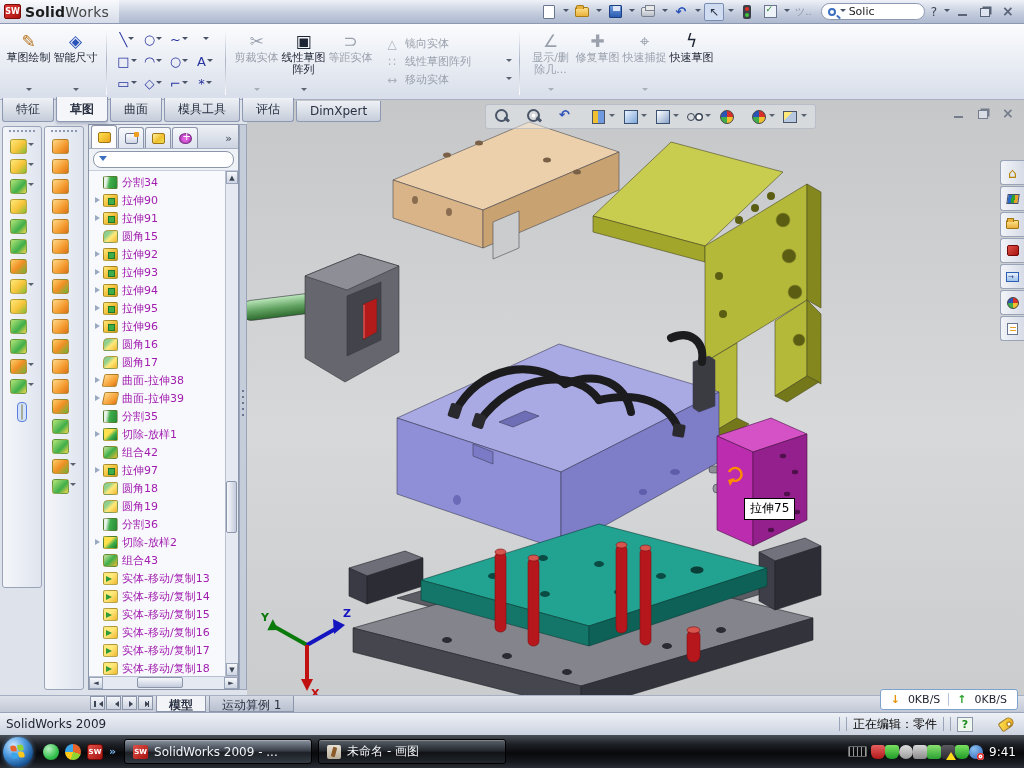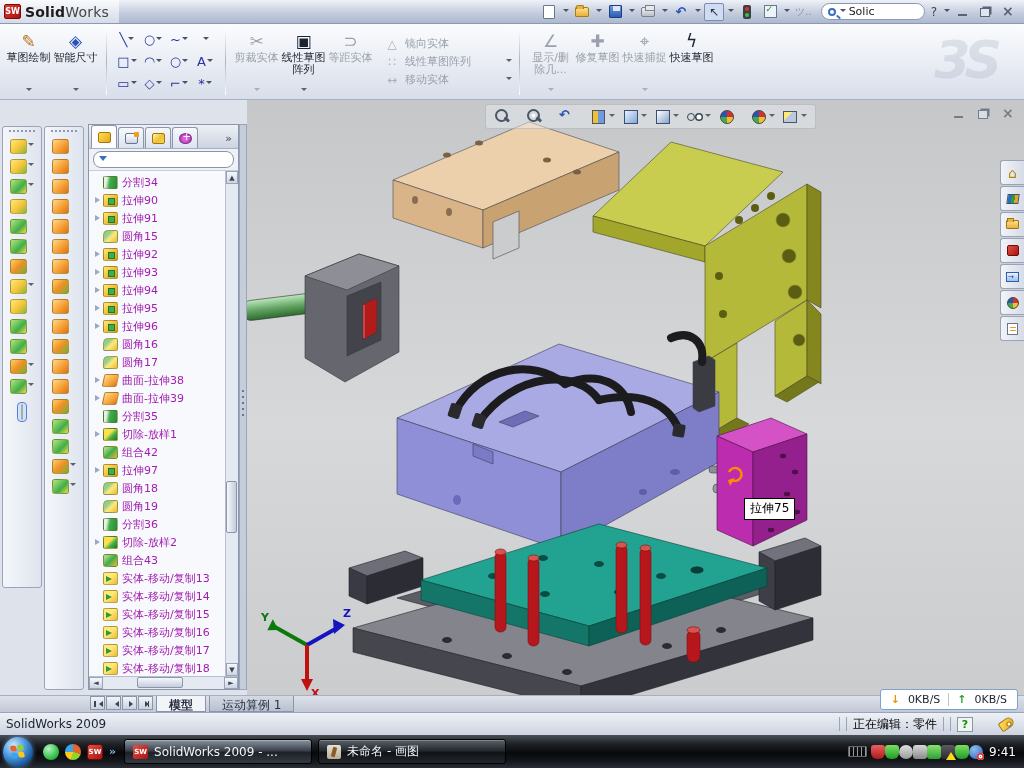--- a/index.html
+++ b/index.html
@@ -437,25 +437,32 @@
           <span class="ricon">⌖</span>
           <span>快速捕捉</span>
           <span class="caret"></span>
         </div>
         <div class="rbig">
           <span class="ricon">ϟ</span>
           <span>快速草图</span>
           <span class="caret" style="visibility: hidden;"></span>
         </div>
     </div>
-    <div class="watermark">3S</div>
   </div>
 
   <div class="leftbg"></div>
 
+  <div class="tabstrip">
+    <span class="ctab">特征</span>
+      <span class="ctab active">草图</span>
+      <span class="ctab">曲面</span>
+      <span class="ctab">模具工具</span>
+      <span class="ctab">评估</span>
+      <span class="ctab">DimXpert</span>
+  </div>
 
   <div class="viewport">
     <svg class="model" width="777" height="595" viewBox="0 0 777 595">
       <defs>
         <linearGradient id="rodG" x1="0" y1="0" x2="0" y2="1">
           <stop offset="0" stop-color="#bce8bc"></stop>
             <stop offset=".55" stop-color="#5fa05f"></stop>
             <stop offset="1" stop-color="#2f6b2f"></stop>
         </linearGradient>
       </defs>

